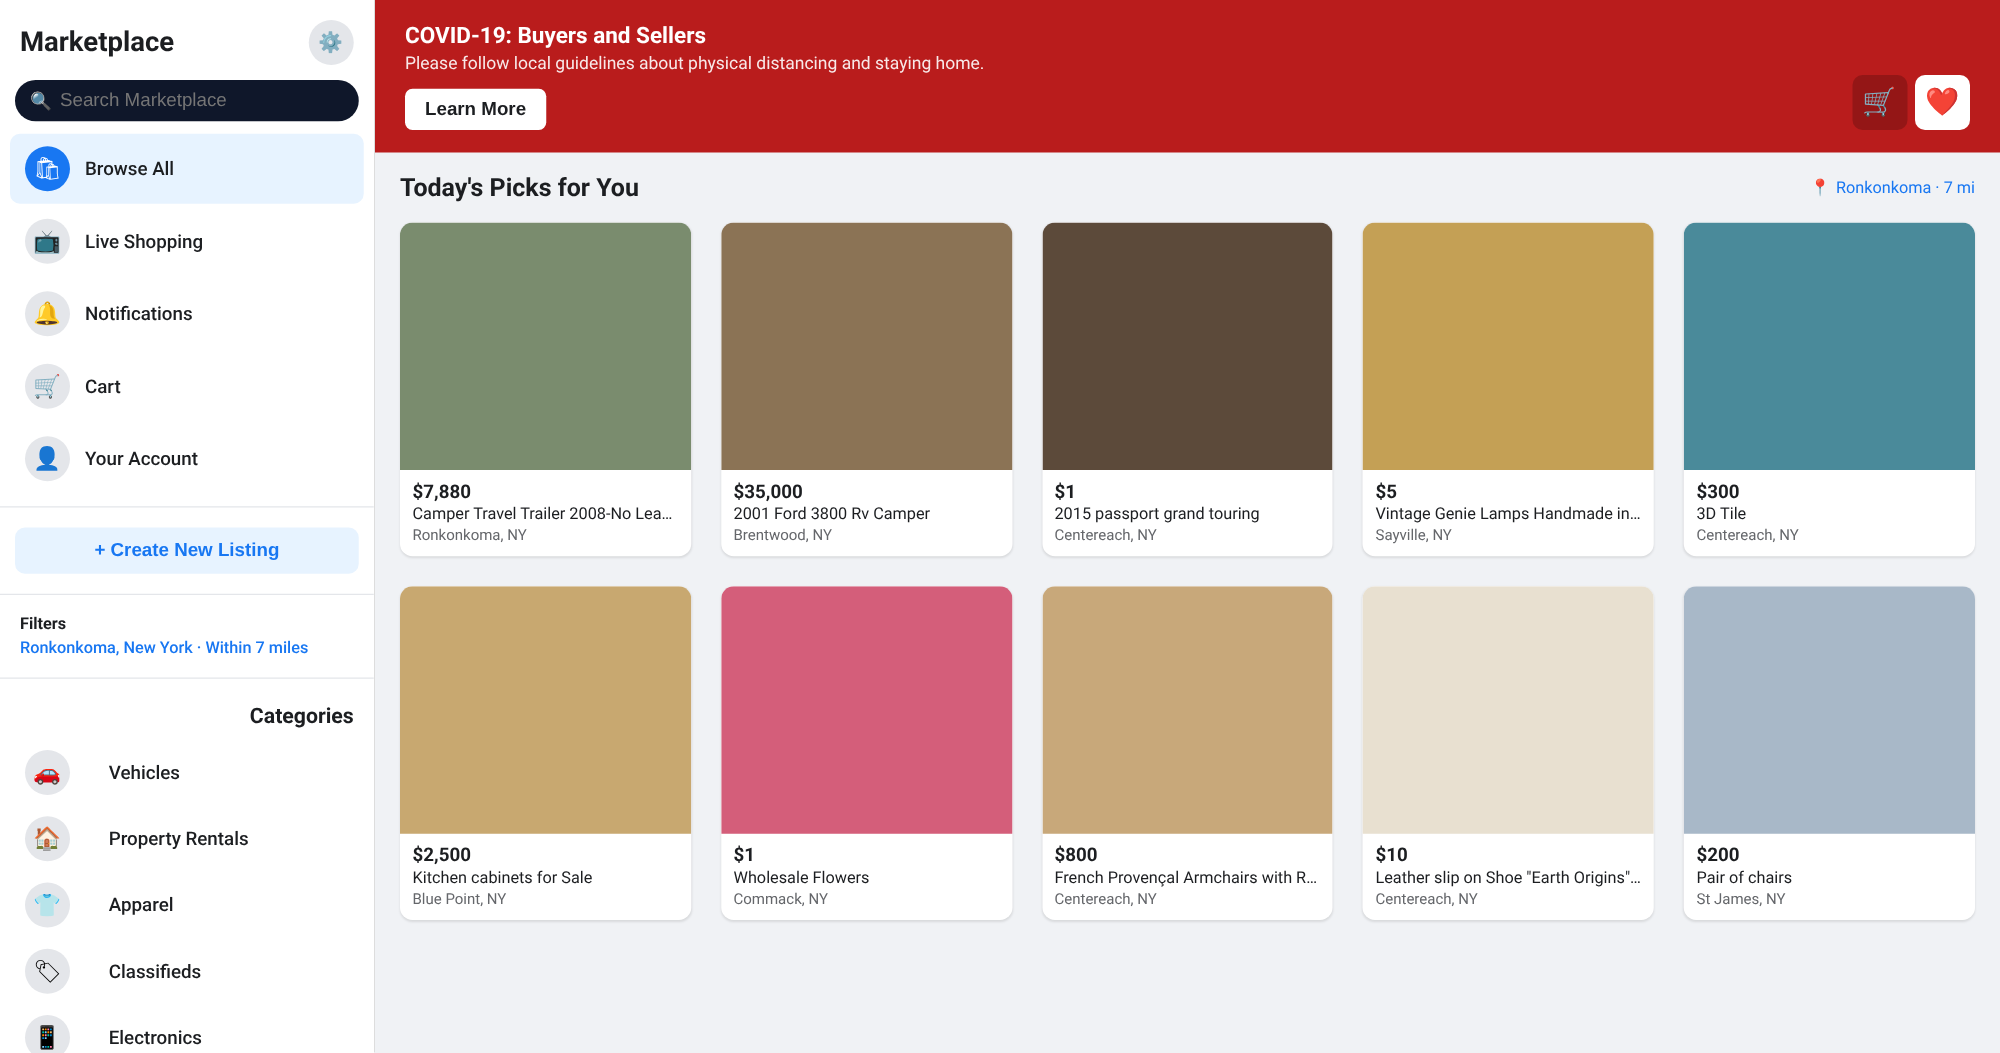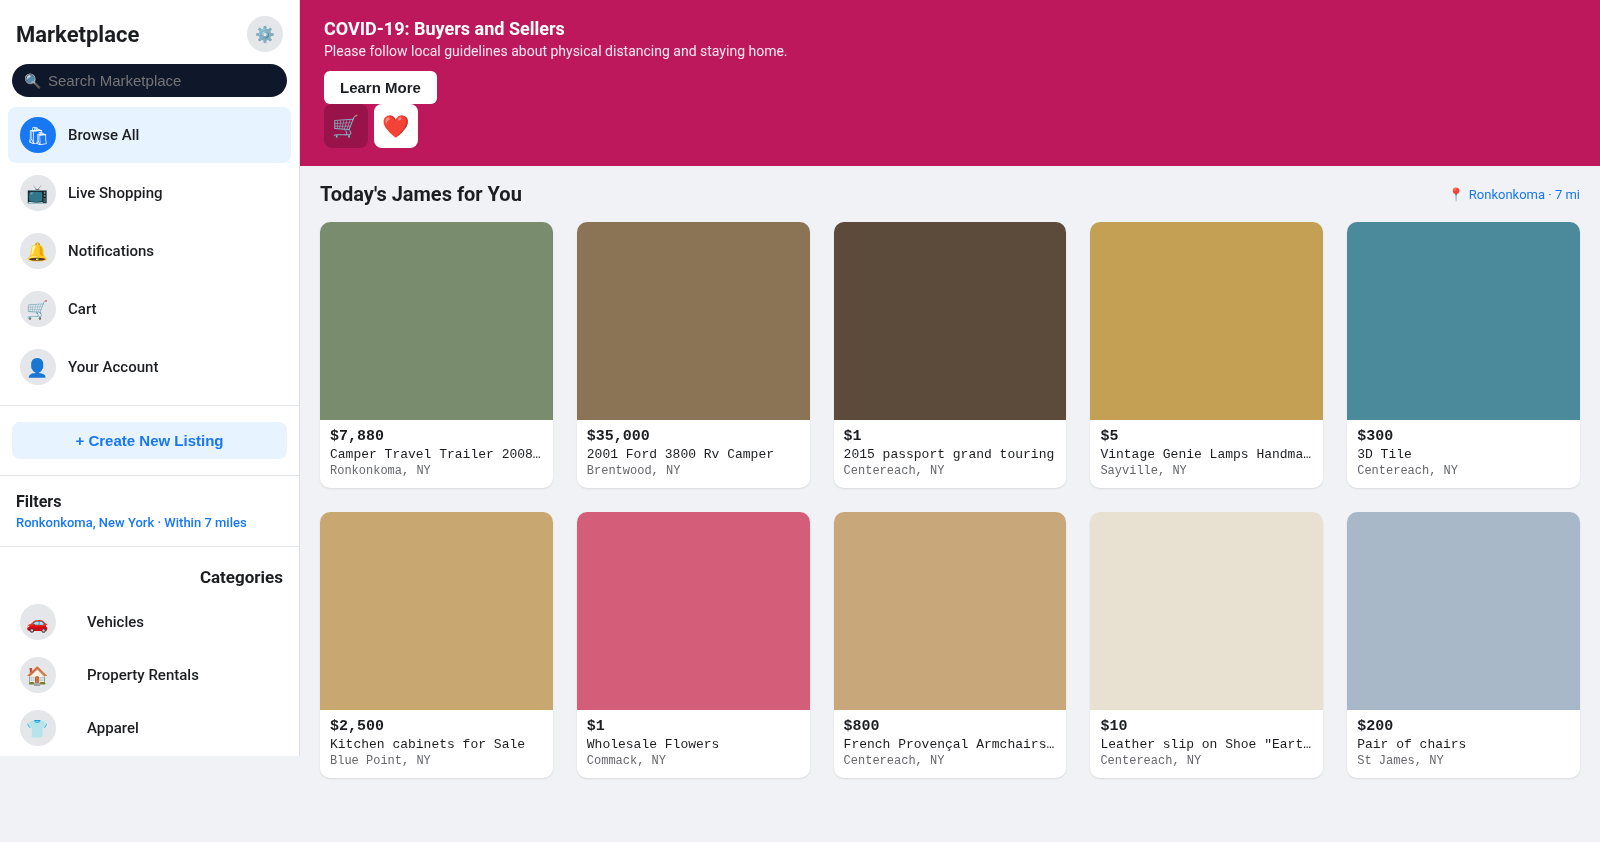--- a/index.html
+++ b/index.html
@@ -7,21 +7,21 @@
 
     
     #sidebar {
       width: 300px;
       min-width: 300px;
       background: #fff;
       border-right: 1px solid #ddd;
       display: flex;
       flex-direction: column;
       overflow-y: auto;
-      height: 756px;
+      height: 842px;
     }
     .sidebar-header {
       display: flex;
       align-items: center;
       justify-content: space-between;
       padding: 16px 16px 8px 16px;
     }
     .sidebar-title {
       font-size: 22px;
       font-weight: 700;
@@ -92,21 +92,21 @@
       background: #e7f3ff;
       color: #1877f2;
       font-size: 15px;
       font-weight: 600;
       cursor: pointer;
     }
 
     .divider { border: none; border-top: 1px solid #e4e6ea; margin: 8px 0; }
 
     .filters-section { padding: 8px 16px; }
-    .filters-title { font-size: 16px; font-weight: 700; margin-bottom: 4px; color: #1c1e21; }
+    .filters-title { font-size: 13px; font-weight: 700; margin-bottom: 4px; color: #1c1e21; }
     .filters-location { font-size: 13px; color: #1877f2; font-weight: 500; }
 
     .categories-section { padding: 8px 8px; }
     .categories-title { font-size: 17px; font-weight: 700; padding: 4px 8px 8px 8px; color: #1c1e21; text-align: right; }
     .category-item {
       display: flex;
       align-items: center;
       padding: 8px 12px;
       cursor: pointer;
       border-radius: 8px;
@@ -125,28 +125,27 @@
 
     
     #main {
       flex: 1;
       overflow-y: auto;
       height: 842px;
     }
 
     
     .covid-banner {
-      background: #be185d;
+      background: #b91c1c;
       color: #fff;
       padding: 18px 24px;
       display: flex;
-      align-items: flex-start;
+      align-items: flex-end;
       justify-content: space-between;
       position: relative;
-      flex-direction: column;
     }
     .banner-text-area {}
     .banner-title { font-size: 18px; font-weight: 700; margin-bottom: 4px; }
     .banner-desc { font-size: 14px; opacity: 0.9; margin-bottom: 12px; }
     .learn-more-btn {
       background: #fff;
       color: #1c1e21;
       border: none;
       padding: 8px 16px;
       border-radius: 6px;
@@ -185,21 +184,20 @@
       align-items: center;
       gap: 4px;
     }
 
     
     .listings-grid {
       display: grid;
       grid-template-columns: repeat(5, 1fr);
       gap: 24px;
       margin-bottom: 8px;
-      font-family: Liberation Mono, monospace;
     }
     .listing-card {
       background: #fff;
       border-radius: 10px;
       overflow: hidden;
       cursor: pointer;
       box-shadow: 0 1px 2px rgba(0,0,0,0.1);
     }
     .listing-info { padding: 8px 10px 10px 10px; }
     .listing-price { font-size: 15px; font-weight: 700; color: #1c1e21; }
@@ -295,21 +293,21 @@
       <button class="learn-more-btn">Learn More</button>
     </div>
     <div class="banner-icons">
       <div class="banner-icon-box">🛒</div>
       <div class="banner-icon-box heart">❤️</div>
     </div>
   </div>
 
   <div class="content-area">
     <div class="picks-header">
-      <span class="picks-title">Today's James for You</span>
+      <span class="picks-title">Today's Picks for You</span>
       <span class="location-label">
         <span>📍</span>
         <span>Ronkonkoma · 7 mi</span>
       </span>
     </div>
 
     <div class="listings-grid" id="listings-grid">
         <div class="listing-card">
       <div class="img-placeholder" style="background:#7a8c6e; display:flex; align-items:center; justify-content:center; color:rgba(255,255,255,0.3); font-size:40px;">
       </div>

